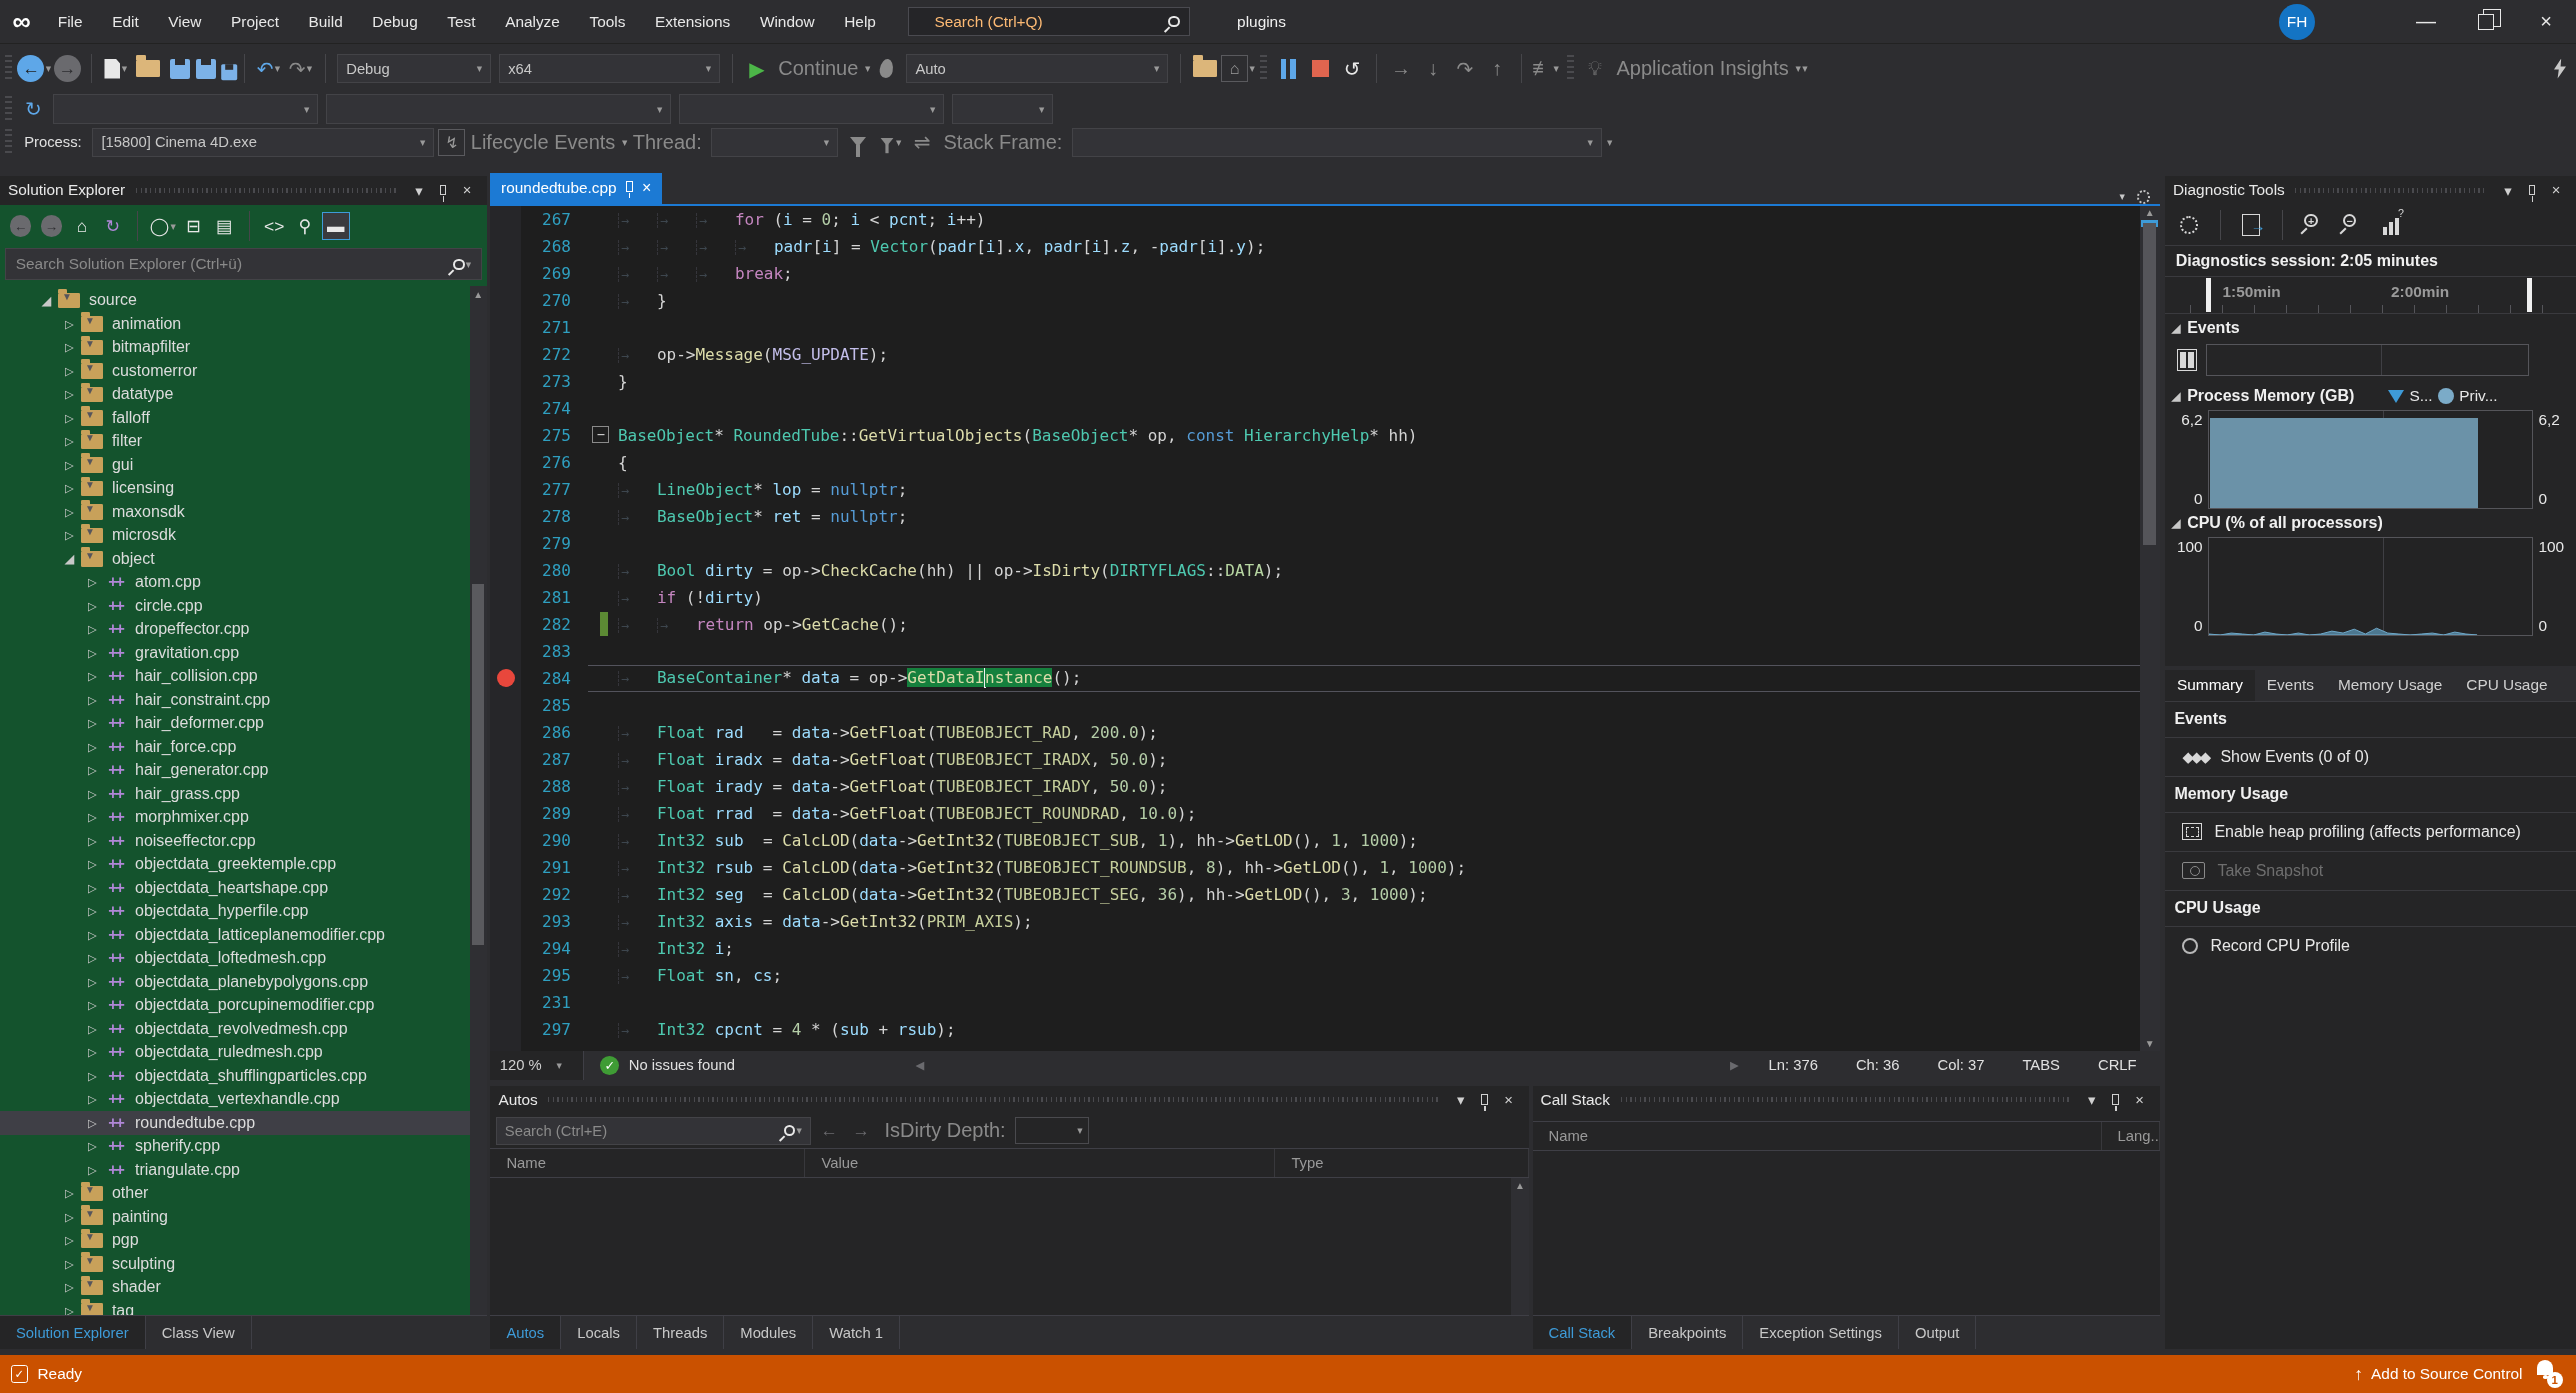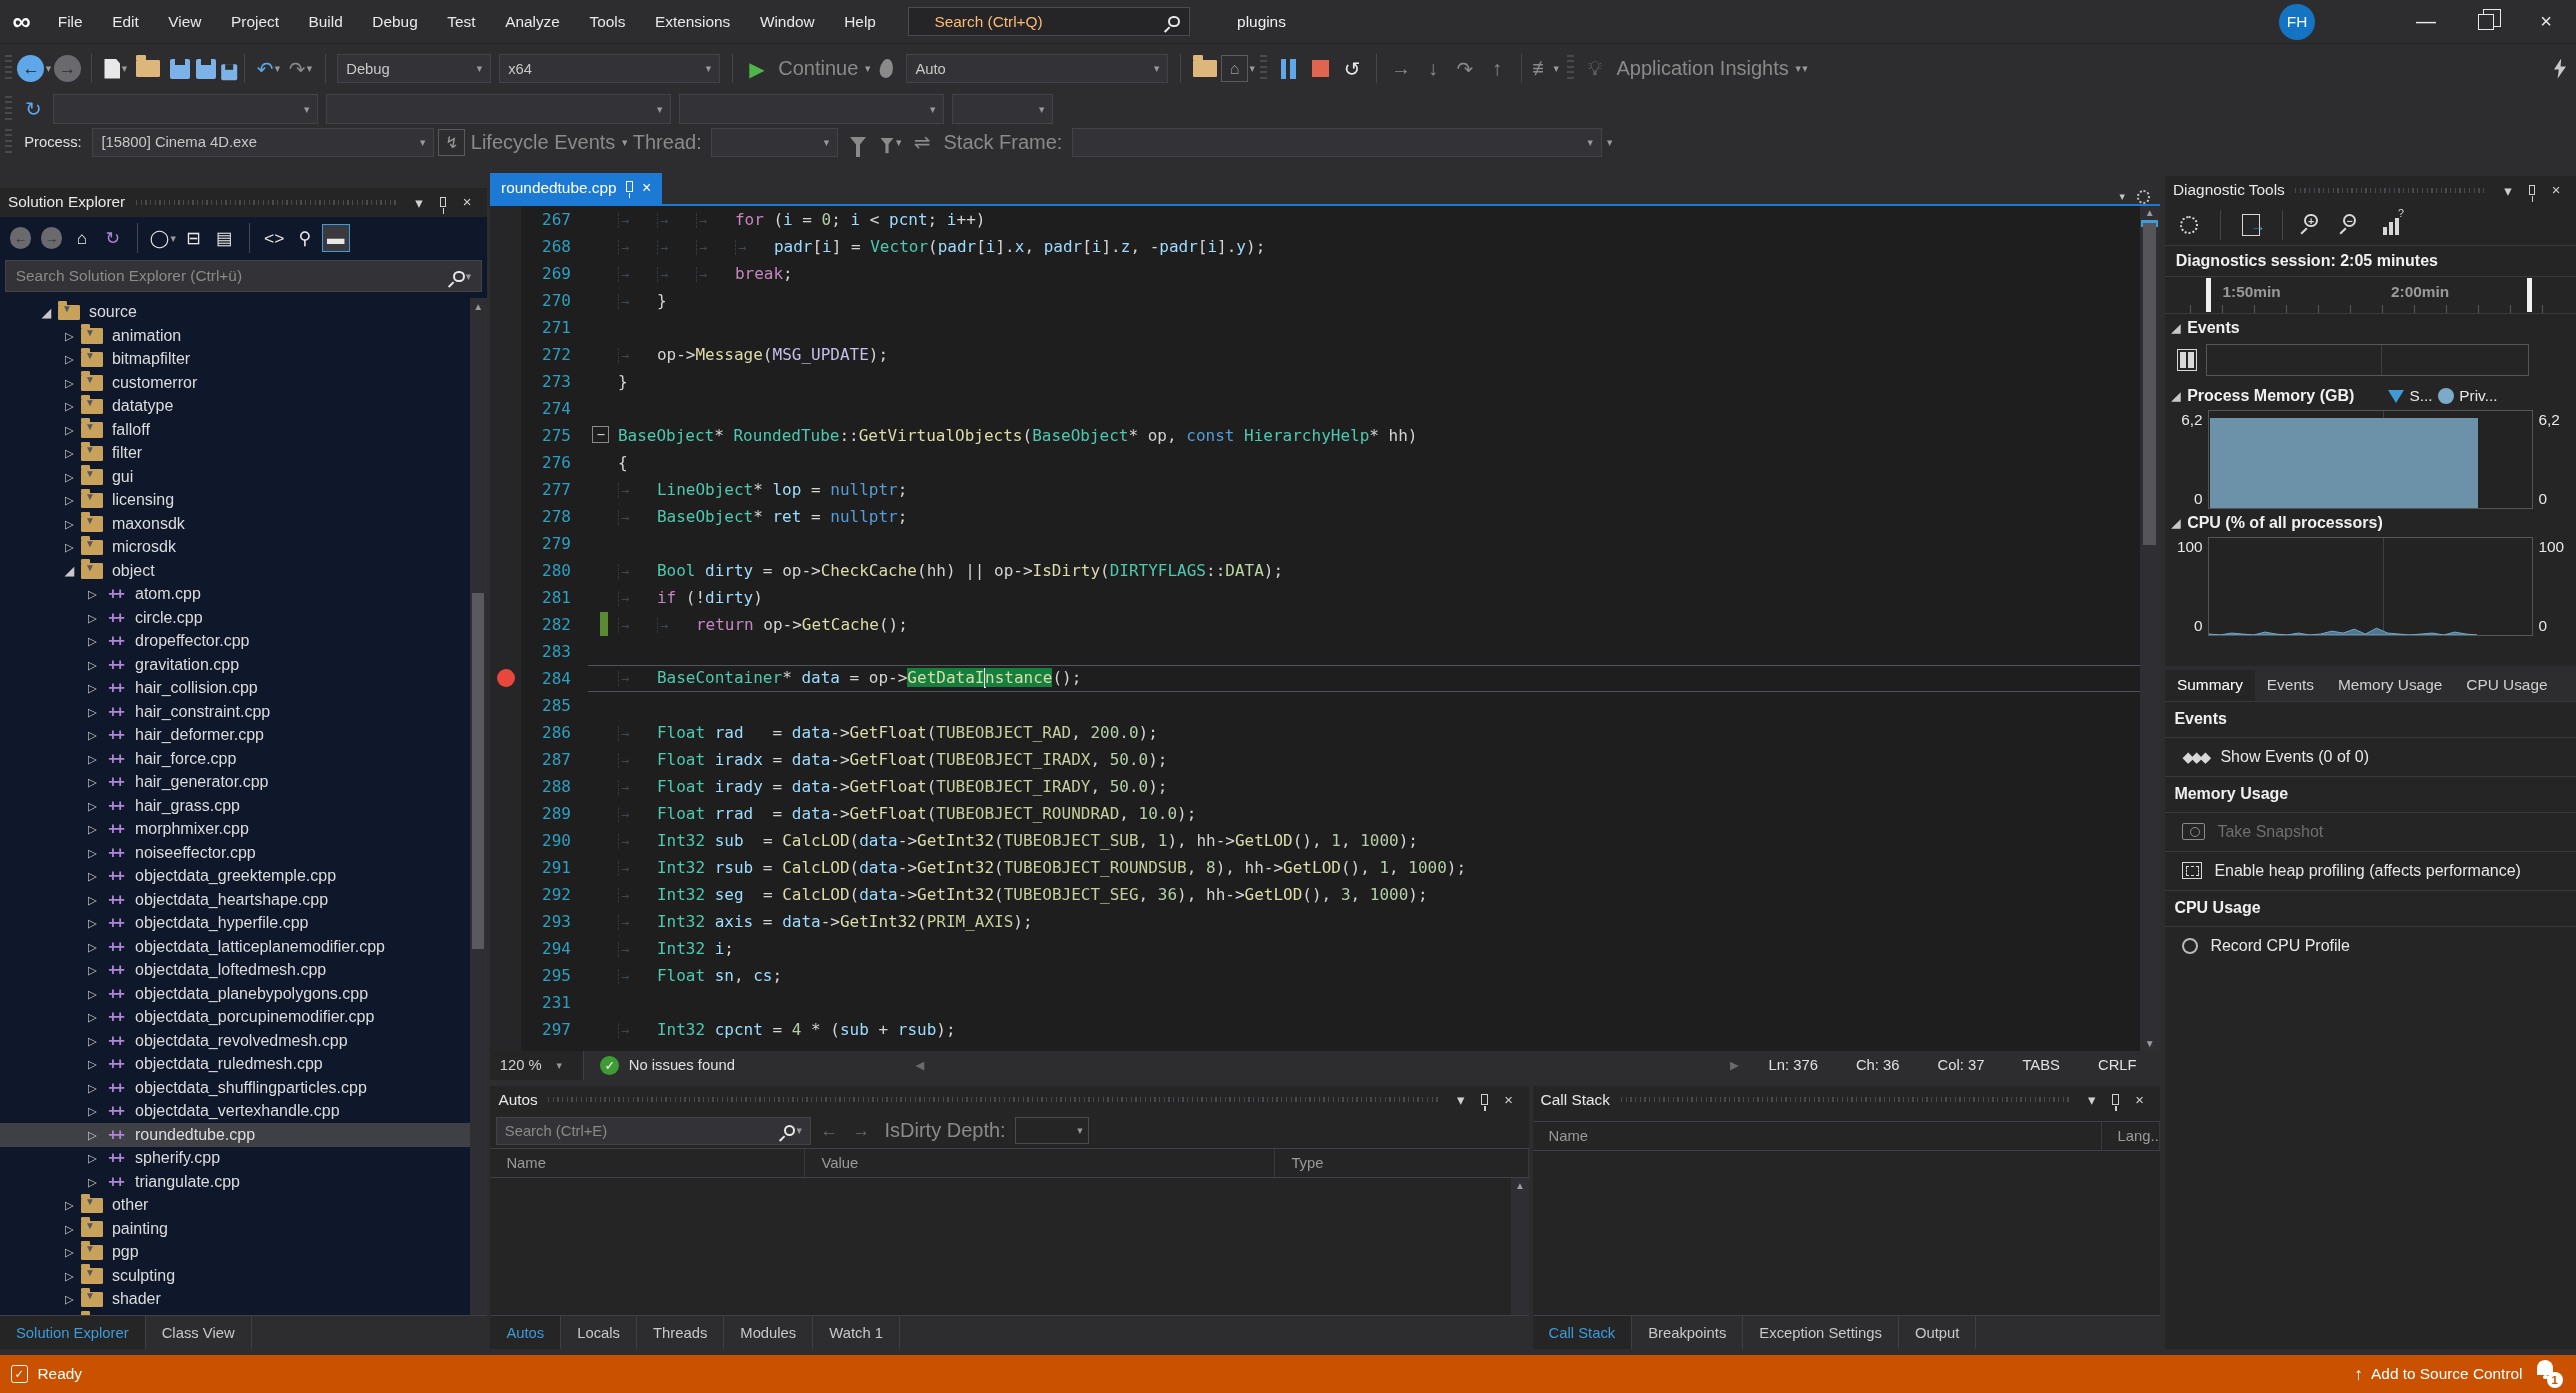--- a/index.html
+++ b/index.html
@@ -66,21 +66,21 @@
   .boxico { width:27px; height:27px; border:0.7px solid #5a5a5e; display:flex; align-items:center;
             justify-content:center; color:#9a9a9a; font-size:16px; }
   .i-funnel { width:0; height:0; border-left:8px solid transparent; border-right:8px solid transparent;
               border-top:10.7px solid #8a8a8a; position:relative; }
   .i-funnel::after { content:""; position:absolute; left:-2px; top:-2.7px; width:4px; height:12px; background:#8a8a8a; }
 
   
   .main { flex:1; display:flex; min-height:0; padding-top:6.7px; }
 
   
-  .sx { width:487px; display:flex; flex-direction:column; background:#0f172a; margin-top:16px; }
+  .sx { width:487px; display:flex; flex-direction:column; background:#14532d; margin-top:4px; }
   .panelhead { height:29.5px; display:flex; align-items:center; padding:0 8px; background:#252526; flex:0 0 auto; }
   .panelhead .ttl { font-size:15.4px; color:#e8e8e8; white-space:nowrap; }
   .dots { flex:1; height:5.4px; margin:0 10.7px;
           background:repeating-linear-gradient(90deg,#4a4a4e 0 1.3px,transparent 1.3px 4.7px); }
   .hico { width:24px; text-align:center; color:#d0d0d0; font-size:14.8px; }
   .i-pin { width:6.7px; height:10.7px; border:1.3px solid #d0d0d0; display:inline-block; position:relative; margin-top:-4px;}
   .i-pin::after { content:""; position:absolute; left:2px; top:10.7px; width:1.3px; height:5.4px; background:#d0d0d0; }
   .sx-tools { height:42px; display:flex; align-items:center; padding:0 6.7px; gap:2.7px; flex:0 0 auto; }
   .sx-tools .tico { min-width:28px; height:28px; font-size:17.4px; }
   .sel-box { border:1.3px solid #3e9bd8; background:#3a3a3e; }
@@ -925,27 +925,27 @@
         </div>
       <div class="sumsect">
         <div class="sumhead">Events</div>
         <div class="sumitem">
           <span class="dia2">◆◆◆</span>
           <span class="txt">Show Events (0 of 0)</span>
         </div>
       </div>
       <div class="sumsect">
         <div class="sumhead">Memory Usage</div>
+        <div class="sumitem">
+          <span class="i-chip"></span>
+          <span class="txt">Enable heap profiling (affects performance)</span>
+        </div>
         <div class="sumitem dim">
           <span class="i-cam"></span>
           <span class="txt">Take Snapshot</span>
-        </div>
-        <div class="sumitem">
-          <span class="i-chip"></span>
-          <span class="txt">Enable heap profiling (affects performance)</span>
         </div>
       </div>
       <div class="sumsect" style="flex:1">
         <div class="sumhead">CPU Usage</div>
         <div class="sumitem">
           <span class="i-rec"></span>
           <span class="txt">Record CPU Profile</span>
         </div>
       </div>
     </div>

